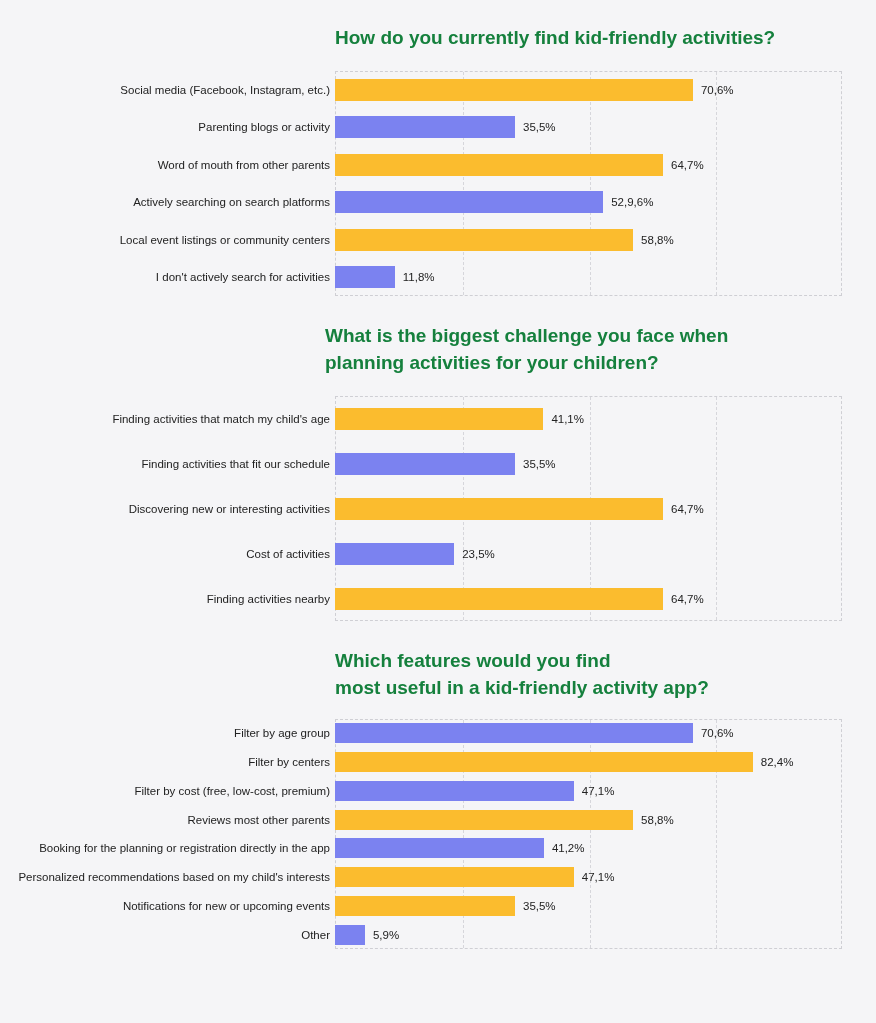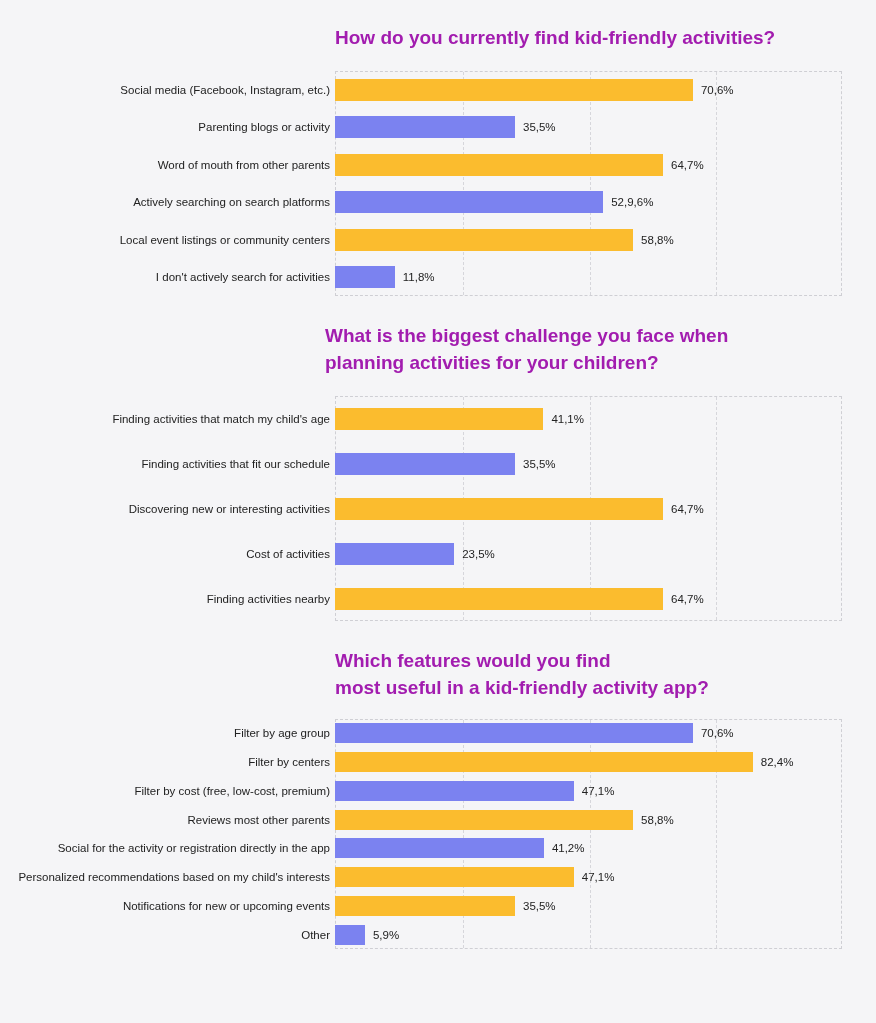--- a/index.html
+++ b/index.html
@@ -21,21 +21,21 @@
     box-sizing: border-box;
   }
   .chart-block {
     width: 100%;
     box-sizing: border-box;
   }
   .chart-title {
     font-size: 19px;
     font-weight: bold;
     line-height: 27px;
-    color: #a21caf;
+    color: #15803d;
     text-align: left;
     white-space: pre-line;
     margin: 0;
   }
   .title-wrap-1 { padding: 24px 0 16px 335px; }
   .title-wrap-2 { padding: 22px 0 16px 325px; }
   .title-wrap-3 { padding: 22px 0 14px 335px; }
 
   .plot {
     position: relative;
@@ -161,21 +161,21 @@
         <div class="bar-value" style="left: 700.942px; top: 18.375px;">70,6%</div>
         <div class="row-label" style="top: 47.125px; right: 546px;">Filter by centers</div>
         <div class="bar" style="left: 335px; top: 47.125px; width: 417.768px; height: 20px; background: rgb(251, 188, 46);"></div>
         <div class="bar-value" style="left: 760.768px; top: 47.125px;">82,4%</div>
         <div class="row-label" style="top: 75.875px; right: 546px;">Filter by cost (free, low-cost, premium)</div>
         <div class="bar" style="left: 335px; top: 75.875px; width: 238.797px; height: 20px; background: rgb(123, 130, 240);"></div>
         <div class="bar-value" style="left: 581.797px; top: 75.875px;">47,1%</div>
         <div class="row-label" style="top: 104.625px; right: 546px;">Reviews most other parents</div>
         <div class="bar" style="left: 335px; top: 104.625px; width: 298.116px; height: 20px; background: rgb(251, 188, 46);"></div>
         <div class="bar-value" style="left: 641.116px; top: 104.625px;">58,8%</div>
-        <div class="row-label" style="top: 133.375px; right: 546px;">Social for the activity or registration directly in the app</div>
+        <div class="row-label" style="top: 133.375px; right: 546px;">Booking for the planning or registration directly in the app</div>
         <div class="bar" style="left: 335px; top: 133.375px; width: 208.884px; height: 20px; background: rgb(123, 130, 240);"></div>
         <div class="bar-value" style="left: 551.884px; top: 133.375px;">41,2%</div>
         <div class="row-label" style="top: 162.125px; right: 546px;">Personalized recommendations based on my child's interests</div>
         <div class="bar" style="left: 335px; top: 162.125px; width: 238.797px; height: 20px; background: rgb(251, 188, 46);"></div>
         <div class="bar-value" style="left: 581.797px; top: 162.125px;">47,1%</div>
         <div class="row-label" style="top: 190.875px; right: 546px;">Notifications for new or upcoming events</div>
         <div class="bar" style="left: 335px; top: 190.875px; width: 179.985px; height: 20px; background: rgb(251, 188, 46);"></div>
         <div class="bar-value" style="left: 522.985px; top: 190.875px;">35,5%</div>
         <div class="row-label" style="top: 219.625px; right: 546px;">Other</div>
         <div class="bar" style="left: 335px; top: 219.625px; width: 29.913px; height: 20px; background: rgb(123, 130, 240);"></div>

